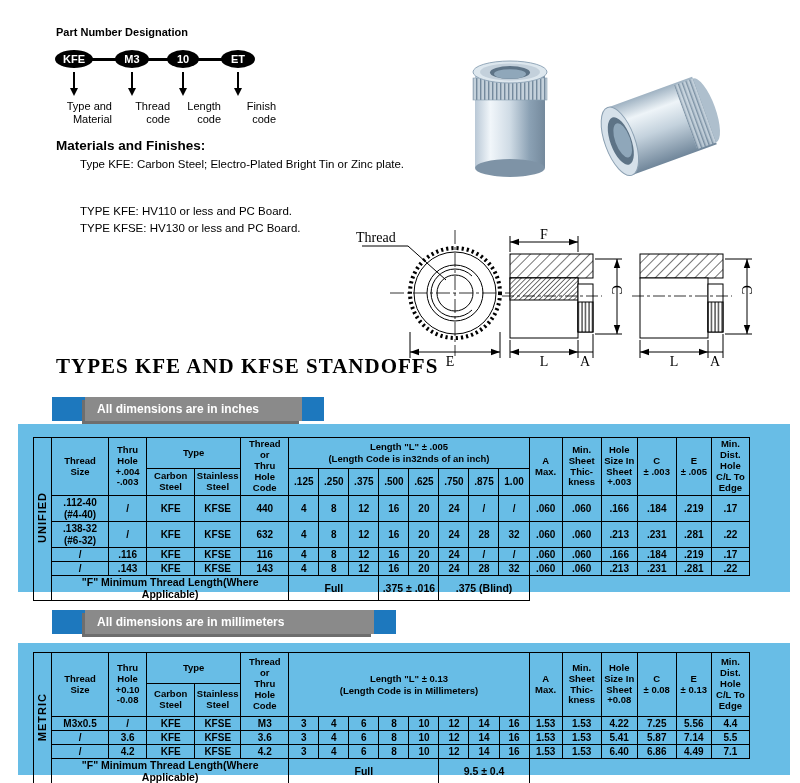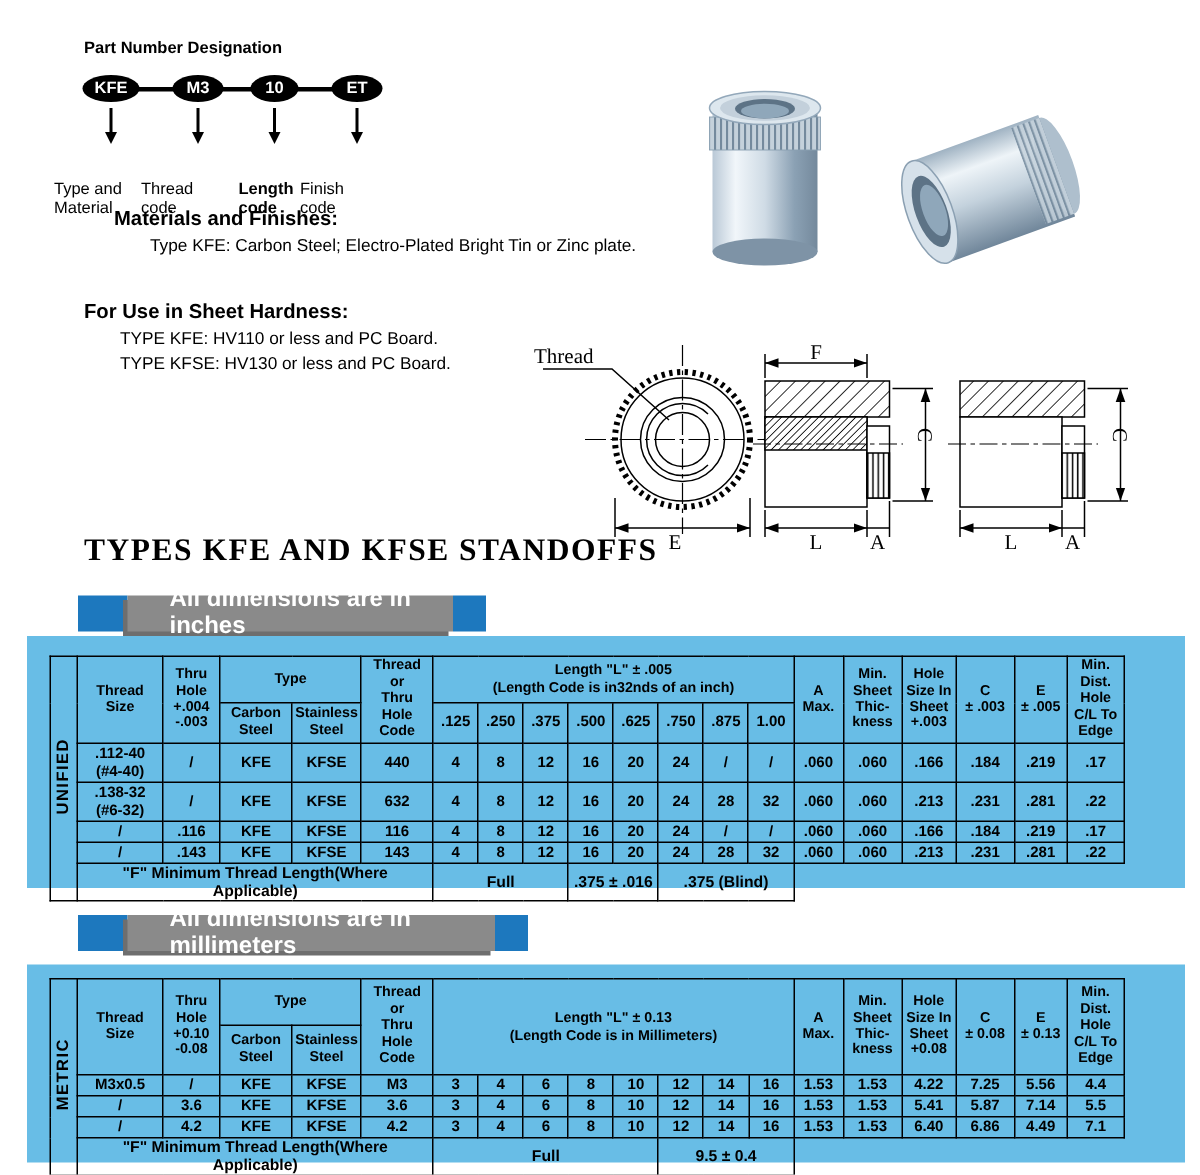--- a/index.html
+++ b/index.html
@@ -14,45 +14,45 @@
   #pn-heading{left:56px;top:26px;font-size:11px;font-weight:bold;}
   #pn-diagram{left:55px;top:50px;width:220px;height:80px;}
   .pn-line{position:absolute;top:8px;height:3px;background:#000;z-index:0;}
   .bubble{
     position:absolute;top:0;height:18px;background:#000;border-radius:50%;
     color:#fff;font-size:11px;font-weight:bold;display:flex;align-items:center;justify-content:center;
     z-index:1;
   }
   .pn-arrow-line{position:absolute;width:2px;height:17px;background:#000;top:22px;}
   .pn-arrow-head{position:absolute;top:38px;width:0;height:0;border-left:4px solid transparent;border-right:4px solid transparent;border-top:8px solid #000;}
-  .pn-label{position:absolute;top:50px;width:76px;text-align:left;font-size:11px;line-height:1.15;white-space:pre-line;margin-top:20px;}
+  .pn-label{position:absolute;top:50px;width:76px;text-align:right;font-size:11px;line-height:1.15;white-space:pre-line;}
 
   
   .blk-heading{font-size:13.5px;font-weight:bold;}
   .blk-line{font-size:11.5px;margin-left:24px;margin-top:5px;}
-  #materials{left:56px;top:138px;margin-left:20px;}
+  #materials{left:56px;top:138px;}
   #hardness{left:56px;top:200px;}
 
   
   #page-title{
     left:56px;top:354px;font-family:"Liberation Serif",serif;font-weight:bold;
     font-size:21px;letter-spacing:1px;
   }
 
   
   .banner{height:24px;display:flex;align-items:stretch;}
   .banner .sq-l{width:33px;background:#1d78be;}
   .banner .sq-r{width:22px;background:#1d78be;}
   .banner .bar{
-    flex:1;background:#8a8a8a;color:#fff;font-size:16px;font-weight:bold;
-    display:flex;align-items:center;padding-left:28px;
+    flex:1;background:#8a8a8a;color:#fff;font-size:12px;font-weight:bold;
+    display:flex;align-items:center;padding-left:12px;
     box-shadow:-3px 3px 0 0 #6e6e6e;
   }
   #banner-inches{left:52px;top:397px;width:272px;}
-  #banner-mm{left:52px;top:610px;width:300px;}
+  #banner-mm{left:52px;top:610px;width:344px;}
 
   
   .bluebox{background:#68bde6;}
   #bluebox-inches{left:18px;top:424px;width:772px;height:168px;}
   #bluebox-mm{left:18px;top:643px;width:772px;height:132px;}
 
   table.dim{
     border-collapse:collapse;table-layout:fixed;width:717px;
     font-size:10px;font-weight:bold;text-align:center;
   }
@@ -95,33 +95,32 @@
   <div class="pn-arrow-head" style="left:73px;"></div>
   <div class="pn-arrow-line" style="left:127px;"></div>
   <div class="pn-arrow-head" style="left:124px;"></div>
   <div class="pn-arrow-line" style="left:182px;"></div>
   <div class="pn-arrow-head" style="left:179px;"></div>
 
   <div class="pn-label" style="left:-19px;">Type and
 Material</div>
   <div class="pn-label" style="left:39px;">Thread
 code</div>
-  <div class="pn-label" style="left:104px;font-weight:bold;">Length
+  <div class="pn-label" style="left:90px;">Length
 code</div>
   <div class="pn-label" style="left:145px;">Finish
 code</div>
 </div>
 
 <div class="abs" id="materials">
   <div class="blk-heading">Materials and Finishes:</div>
   <div class="blk-line">Type KFE:  Carbon Steel;  Electro-Plated Bright Tin or Zinc plate.</div>
 </div>
 
 <div class="abs" id="hardness">
-  <div class="blk-heading">For Use in Sheet Hardness:</div>
   <div class="blk-line">TYPE KFE:  HV110 or less and PC Board.</div>
   <div class="blk-line">TYPE KFSE:  HV130 or less and PC Board.</div>
 </div>
 
 <svg class="abs" id="photos" width="340" height="180" viewBox="0 0 340 180">
   <defs>
     <linearGradient id="metV" x1="0" y1="0" x2="1" y2="0">
       <stop offset="0" stop-color="#b9c8d6"></stop>
         <stop offset="0.22" stop-color="#f1f6fa"></stop>
       <stop offset="0.5" stop-color="#cfdbe5"></stop>

